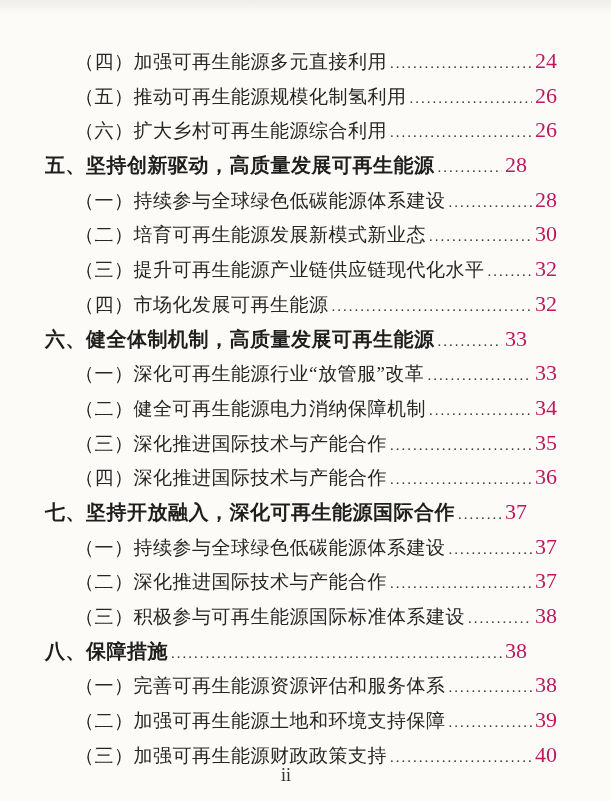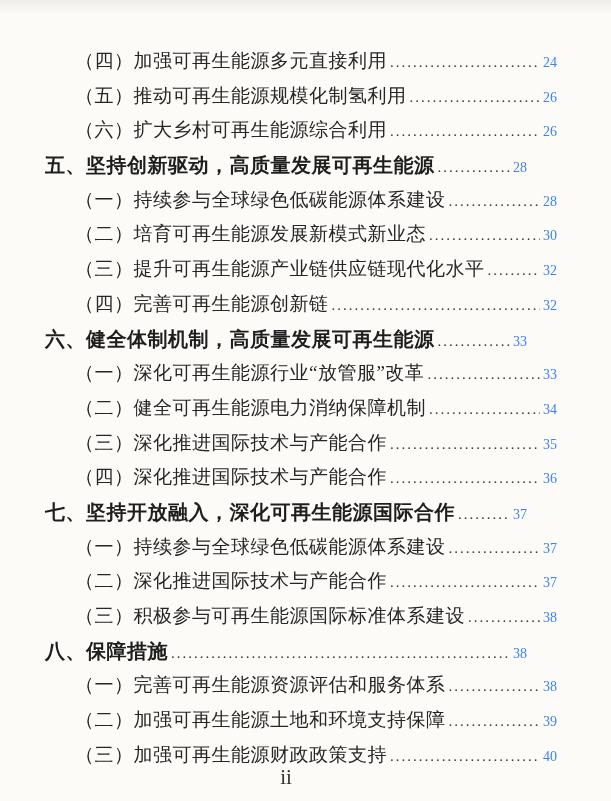--- a/index.html
+++ b/index.html
@@ -65,31 +65,31 @@
     min-width: 10px;
   }
   .leader::after {
     content: "..........................................................................................................................................................";
     letter-spacing: 2px;
   }
   .toc-page {
     white-space: nowrap;
     font-family: "Liberation Serif", serif;
     font-weight: normal;
-    font-size: 14px;
-    color: #3b82f6;
+    font-size: 22px;
+    color: #be185d;
   }
   .footer {
     position: absolute;
     top: 765px;
     left: 45px;
     width: 482px;
     text-align: center;
     font-family: "Liberation Serif", serif;
-    font-size: 21px;
+    font-size: 18px;
     color: #333;
   }
 </style>
 </head>
 <body>
 
 <div class="scan-artifact-top"></div>
 
 <div class="page">
   <div class="toc-list">
@@ -122,21 +122,21 @@
     <span class="toc-label">（二）培育可再生能源发展新模式新业态</span>
     <span class="leader"></span>
     <span class="toc-page">30</span>
   </div>
       <div class="toc-row sub">
     <span class="toc-label">（三）提升可再生能源产业链供应链现代化水平</span>
     <span class="leader"></span>
     <span class="toc-page">32</span>
   </div>
       <div class="toc-row sub">
-    <span class="toc-label">（四）完善可再生能源创新链</span>
+    <span class="toc-label">（四）市场化发展可再生能源</span>
     <span class="leader"></span>
     <span class="toc-page">32</span>
   </div>
       <div class="toc-row section">
     <span class="toc-label">六、健全体制机制，高质量发展可再生能源</span>
     <span class="leader"></span>
     <span class="toc-page">33</span>
   </div>
       <div class="toc-row sub">
     <span class="toc-label">（一）深化可再生能源行业“放管服”改革</span>

